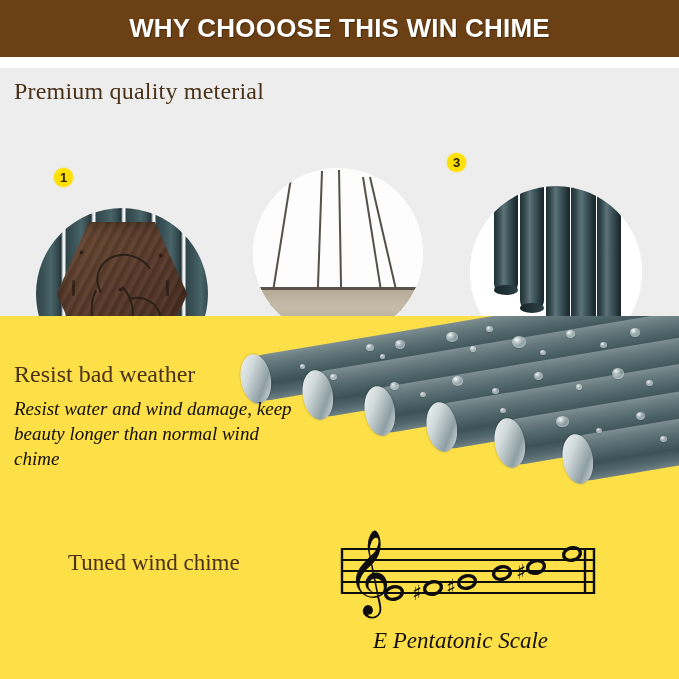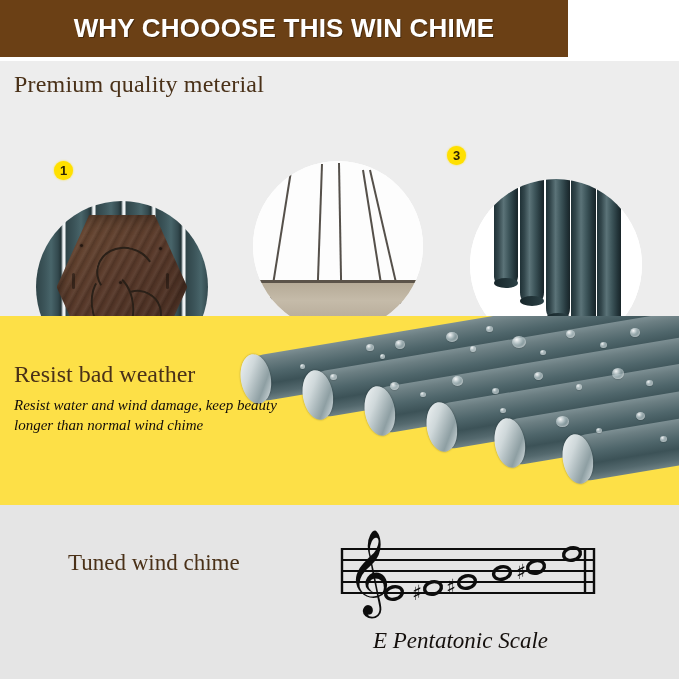--- a/index.html
+++ b/index.html
@@ -18,41 +18,41 @@
     width: 679px;
     height: 679px;
     position: relative;
     background: #ffffff;
   }
 
   
   .header-bar {
     position: absolute;
     left: 0; top: 0;
-    width: 568px;
+    width: 679px;
     height: 57px;
     background: #6b4015;
     display: flex;
     align-items: center;
     justify-content: center;
   }
   .header-title {
     font-family: "Liberation Sans", "DejaVu Sans", sans-serif;
     font-weight: bold;
     font-size: 26px;
     letter-spacing: 0.2px;
     color: #ffffff;
     text-shadow: 1px 1px 0 rgba(0,0,0,0.35);
     white-space: nowrap;
   }
 
   
   .sec-premium {
     position: absolute;
-    left: 0; top: 61px;
+    left: 0; top: 68px;
     width: 679px;
     height: 255px;
     background: #ededed;
   }
   .premium-heading {
     position: absolute;
     left: 14px; top: 10px;
     font-size: 24px;
     color: #4a3118;
     letter-spacing: 0.2px;
@@ -188,21 +188,21 @@
     position: absolute;
     left: 14px; top: 45px;
     font-size: 24px;
     color: #4a3118;
   }
   .weather-body {
     position: absolute;
     left: 14px; top: 80px;
     width: 280px;
     font-style: italic;
-    font-size: 15px;
+    font-size: 19px;
     line-height: 1.32;
     color: #120d0a;
   }
   .tube-row { position: absolute; inset: 0; }
   .wtube {
     position: absolute;
     height: 46px;
     border-radius: 23px / 23px;
     background: linear-gradient(180deg,
       #7d8f93 0%, #6b7e82 14%, #4f666b 40%, #3c5257 64%, #54696e 86%, #6e8185 100%);
@@ -229,21 +229,21 @@
     background: radial-gradient(circle at 34% 30%, rgba(255,255,255,0.92) 0%, rgba(215,228,231,0.55) 38%, rgba(120,146,151,0.35) 70%, rgba(80,104,109,0.22) 100%);
     box-shadow: inset -1px -1px 2px rgba(255,255,255,0.55), 0 1px 1px rgba(0,0,0,0.12);
   }
 
   
   .sec-tuned {
     position: absolute;
     left: 0; top: 505px;
     width: 679px;
     height: 174px;
-    background: #e5e5e5;
+    background: #fde047;
   }
   .tuned-heading {
     position: absolute;
     left: 68px; top: 45px;
     font-size: 23px;
     color: #4a3118;
   }
   .tuned-body {
     position: absolute;
     left: 68px; top: 80px;

